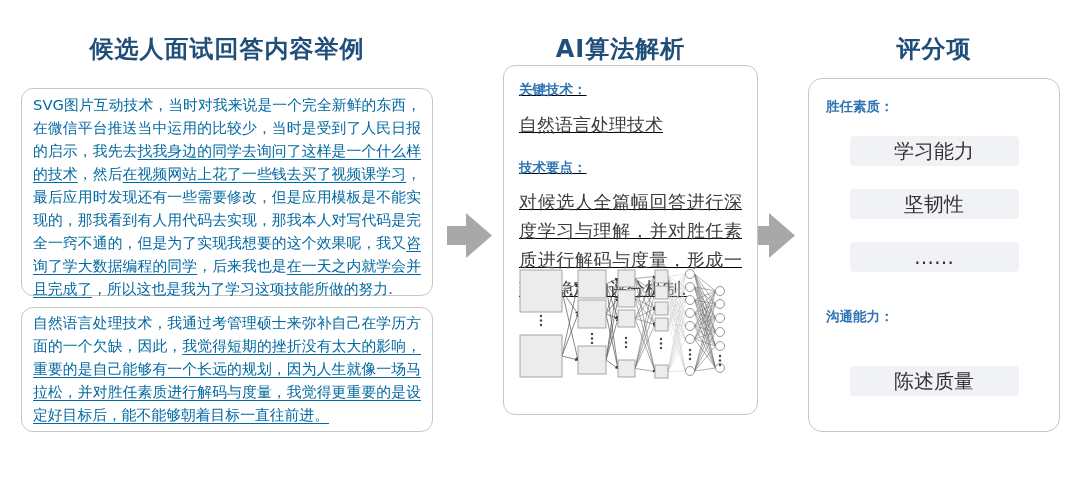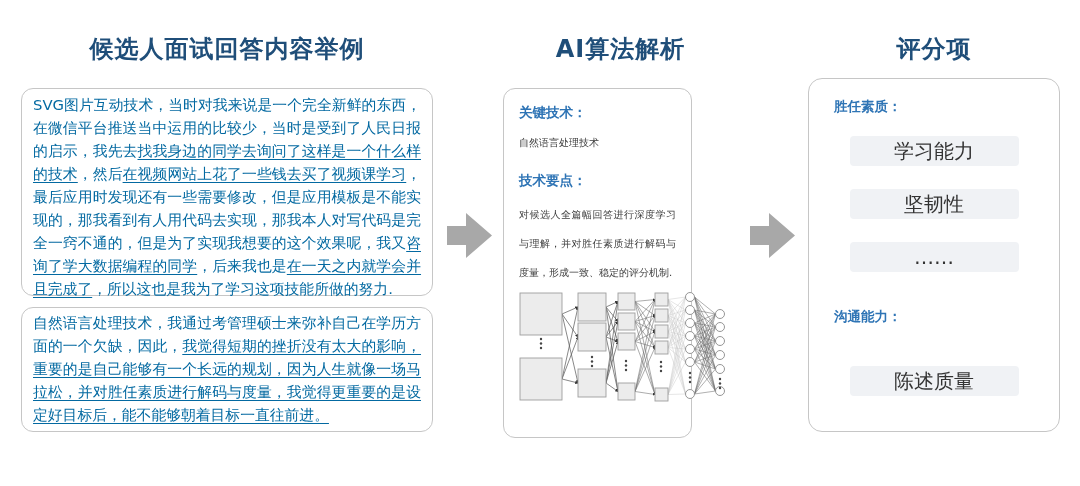--- a/index.html
+++ b/index.html
@@ -17,27 +17,27 @@
   .card{
     position:absolute;background:#fff;border:1.4px solid #C6C6C6;border-radius:12px;
     box-sizing:border-box;
   }
   .box1{left:21px;top:88px;width:412px;height:208px;padding:4px 11px;}
   .box2{left:21px;top:307px;width:412px;height:125px;padding:3px 11px;}
   .answer{
     margin:0;font-size:14.8px;line-height:23px;color:#0369a1;text-align:justify;
   }
   .answer u{text-decoration:underline;text-underline-offset:3px;text-decoration-thickness:1px;}
-  .midbox{left:503px;top:88px;width:189px;height:350px;padding:15px 15px;}
+  .midbox{left:503px;top:65px;width:255px;height:350px;padding:15px 15px;text-decoration:underline;}
   .mlabel{font-size:13.5px;font-weight:bold;color:#2E74B5;}
-  .mvalue{font-size:10px;color:#3B3B3B;margin-top:14px;}
+  .mvalue{font-size:18px;color:#3B3B3B;margin-top:14px;}
   .mlabel2{margin-top:22px;}
   .mbody{margin-top:10px;line-height:29px;text-align:justify;}
   #network{position:absolute;left:14px;top:200px;}
-  .rightbox{left:808px;top:78px;width:252px;height:354px;padding:19px 25px;border-radius:14px;}
+  .rightbox{left:808px;top:78px;width:252px;height:354px;padding:19px 17px;border-radius:14px;}
   .rlabel{font-size:13.5px;font-weight:bold;color:#2E74B5;}
   .rlabel2{margin-top:36px;}
   .score-btn{
     width:169px;height:30px;margin:23px auto 0;background:#F0F2F5;border-radius:4px;
     text-align:center;font-size:20px;line-height:30px;color:#333333;
   }
   .btn-stack .score-btn:first-child{margin-top:20px;}
   .btn-stack.g1 .score-btn:first-child{margin-top:40px;}
   .flow-arrow{position:absolute;top:213px;}
   .a1{left:447px;}

